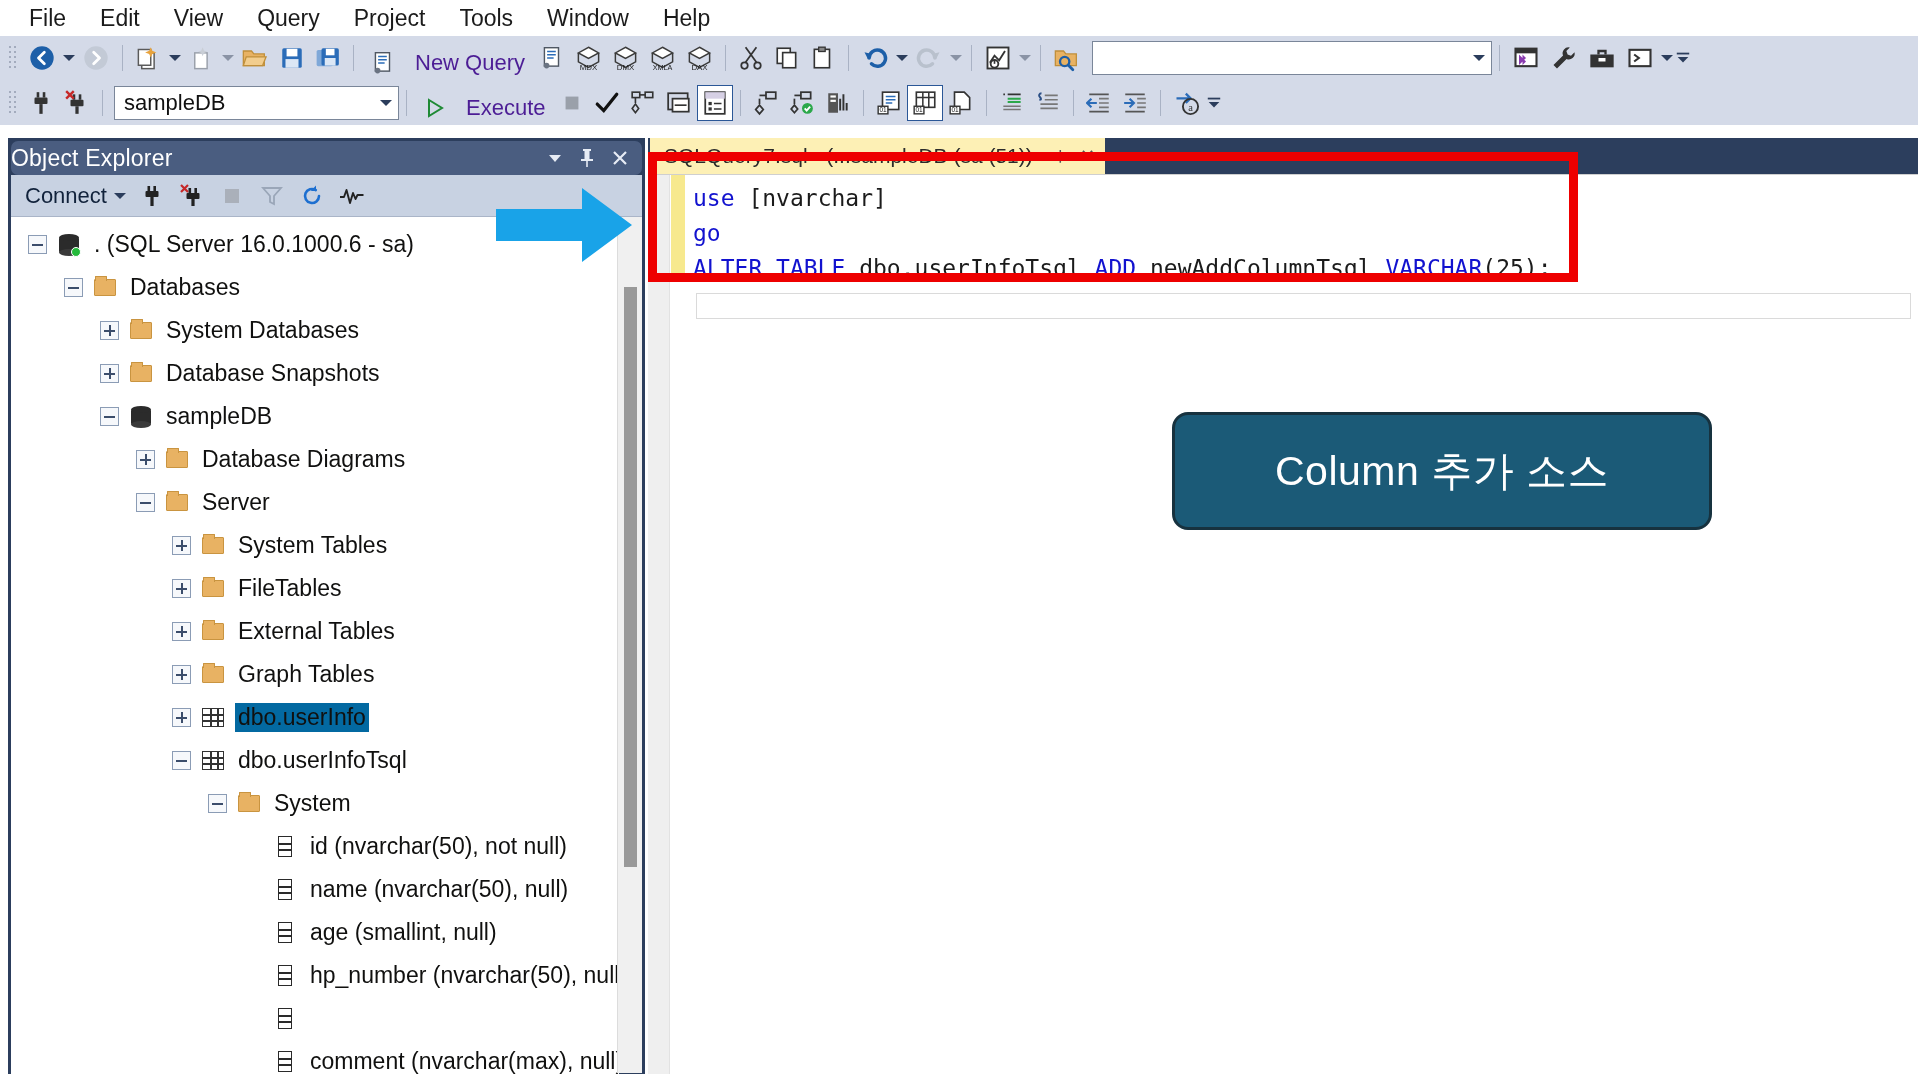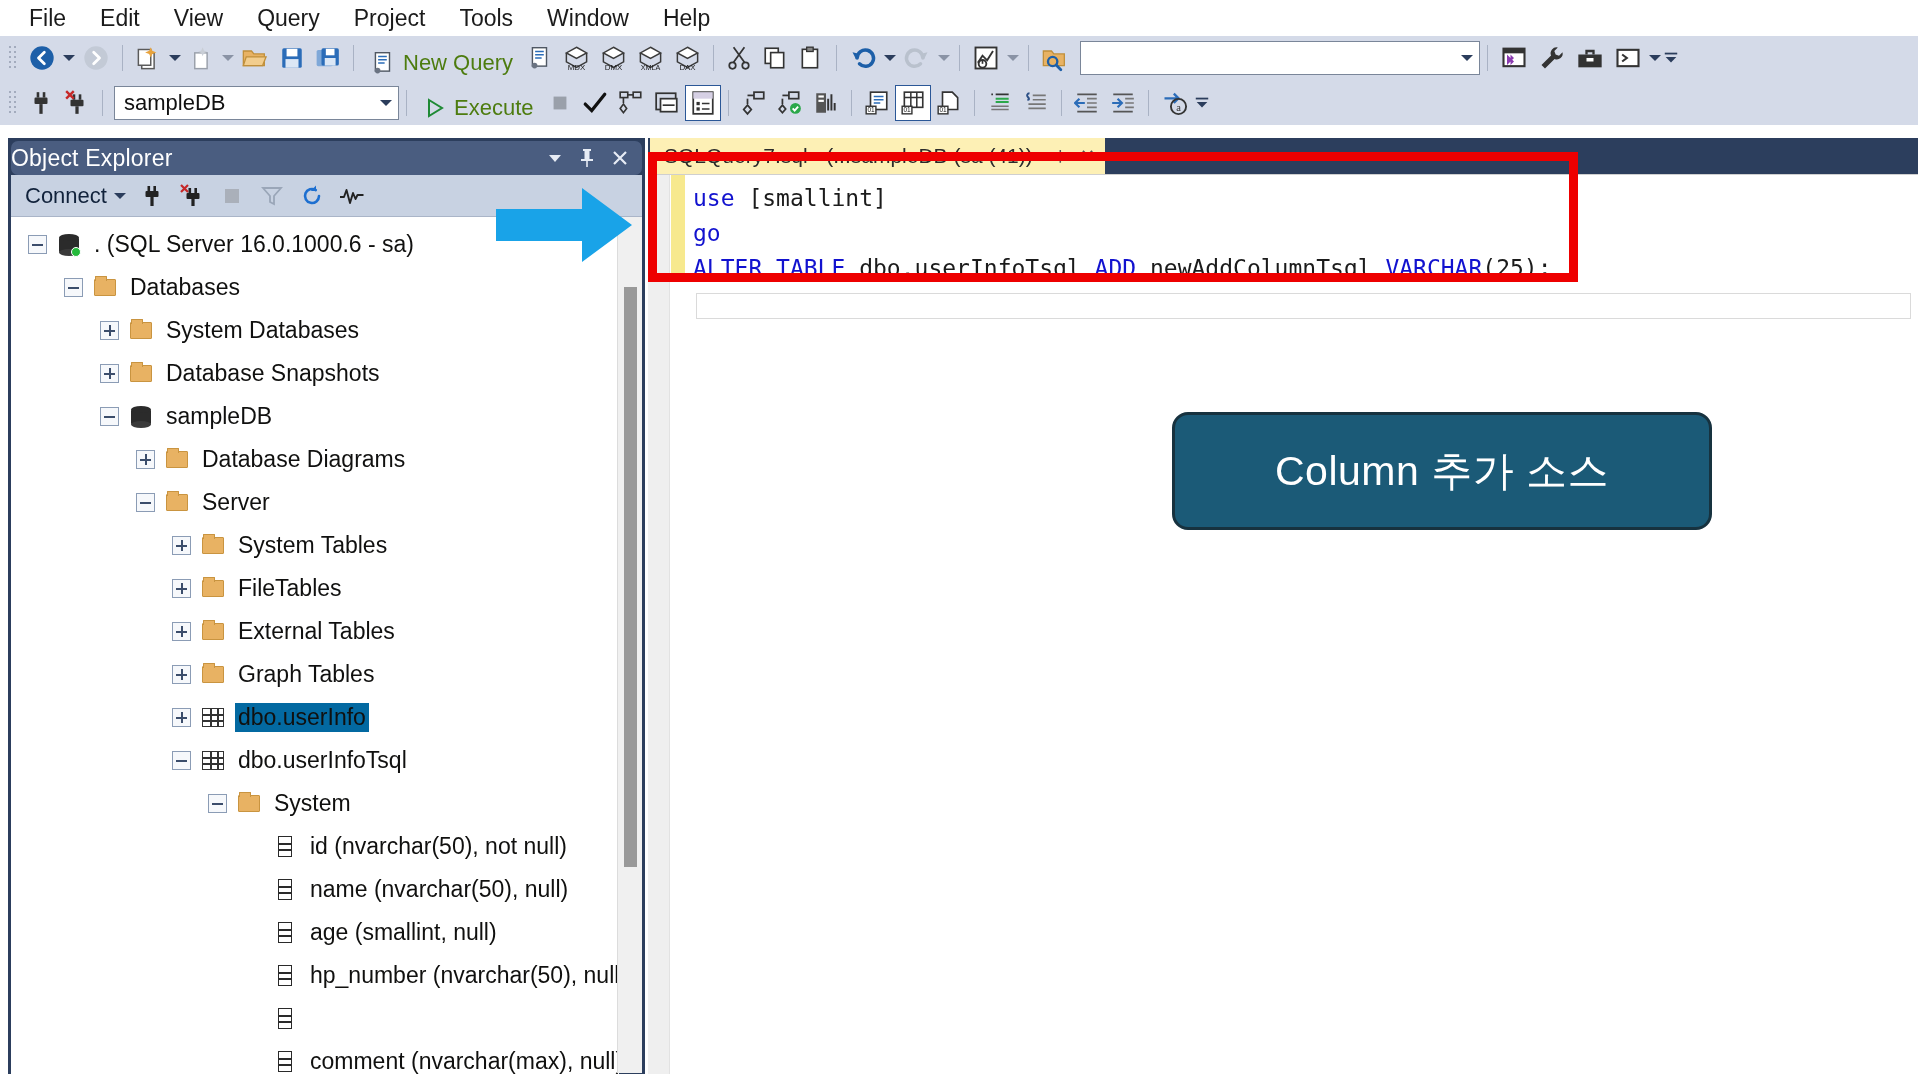--- a/index.html
+++ b/index.html
@@ -62,21 +62,21 @@
   }
   .tb-btn {
     height: 36px; min-width: 34px;
     display: flex; align-items: center; justify-content: center;
     padding: 0 4px;
     cursor: default;
     border: 1px solid transparent;
   }
   .tb-btn.active { background:#ffffff; border:1px solid #2b5797; }
   .tb-btn.text {
-    font-size: 22px; color:#4d7c0f; padding: 0 8px; gap:7px;margin-top:10px;
+    font-size: 22px; color:#4c1d95; padding: 0 8px; gap:19px;margin-top:10px;
   }
   .tb-caret {
     width: 16px; height: 36px;
     display:flex; align-items:center; justify-content:center;
     cursor: default;
   }
   .caret-dn {
     width:0;height:0;border-left:6px solid transparent;border-right:6px solid transparent;
     border-top:6px solid #2b3d5c;
   }
@@ -947,32 +947,32 @@
       </div>
 
     <div class="oe-scroll">
       <div class="oe-thumb"></div>
     </div>
   </div>
 
   <div class="editor-area">
     <div class="tabstrip">
       <div class="tab">
-        <span>SQLQuery7.sql - (...sampleDB (sa (41))</span>
+        <span>SQLQuery7.sql - (...sampleDB (sa (51))</span>
         <span class="dot">
           <span>⊹</span>
           <span>✕</span>
         </span>
       </div>
     </div>
 
     <div class="editor-body">
       <div class="gutter-gray"></div>
       <div class="gutter-yellow"></div>
-      <div class="code" id="code-host"><div><span class="k">use</span><span class="p"> [smallint]</span></div><div><span class="k">go</span></div><div><span class="k">ALTER TABLE</span><span class="p"> dbo.userInfoTsql </span><span class="k">ADD</span><span class="p"> newAddColumnTsql </span><span class="k">VARCHAR</span><span class="p">(25);</span></div></div>
+      <div class="code" id="code-host"><div><span class="k">use</span><span class="p"> [nvarchar]</span></div><div><span class="k">go</span></div><div><span class="k">ALTER TABLE</span><span class="p"> dbo.userInfoTsql </span><span class="k">ADD</span><span class="p"> newAddColumnTsql </span><span class="k">VARCHAR</span><span class="p">(25);</span></div></div>
       <div class="codeline-box"></div>
     </div>
   </div>
 
   <div class="red-rect"></div>
 
   <div class="blue-arrow">
     <svg width="136" height="78" viewBox="0 0 136 78">
       <path d="M0 23 L86 23 L86 2 L136 39 L86 76 L86 55 L0 55 Z" fill="#19a3e8"></path>
     </svg>

